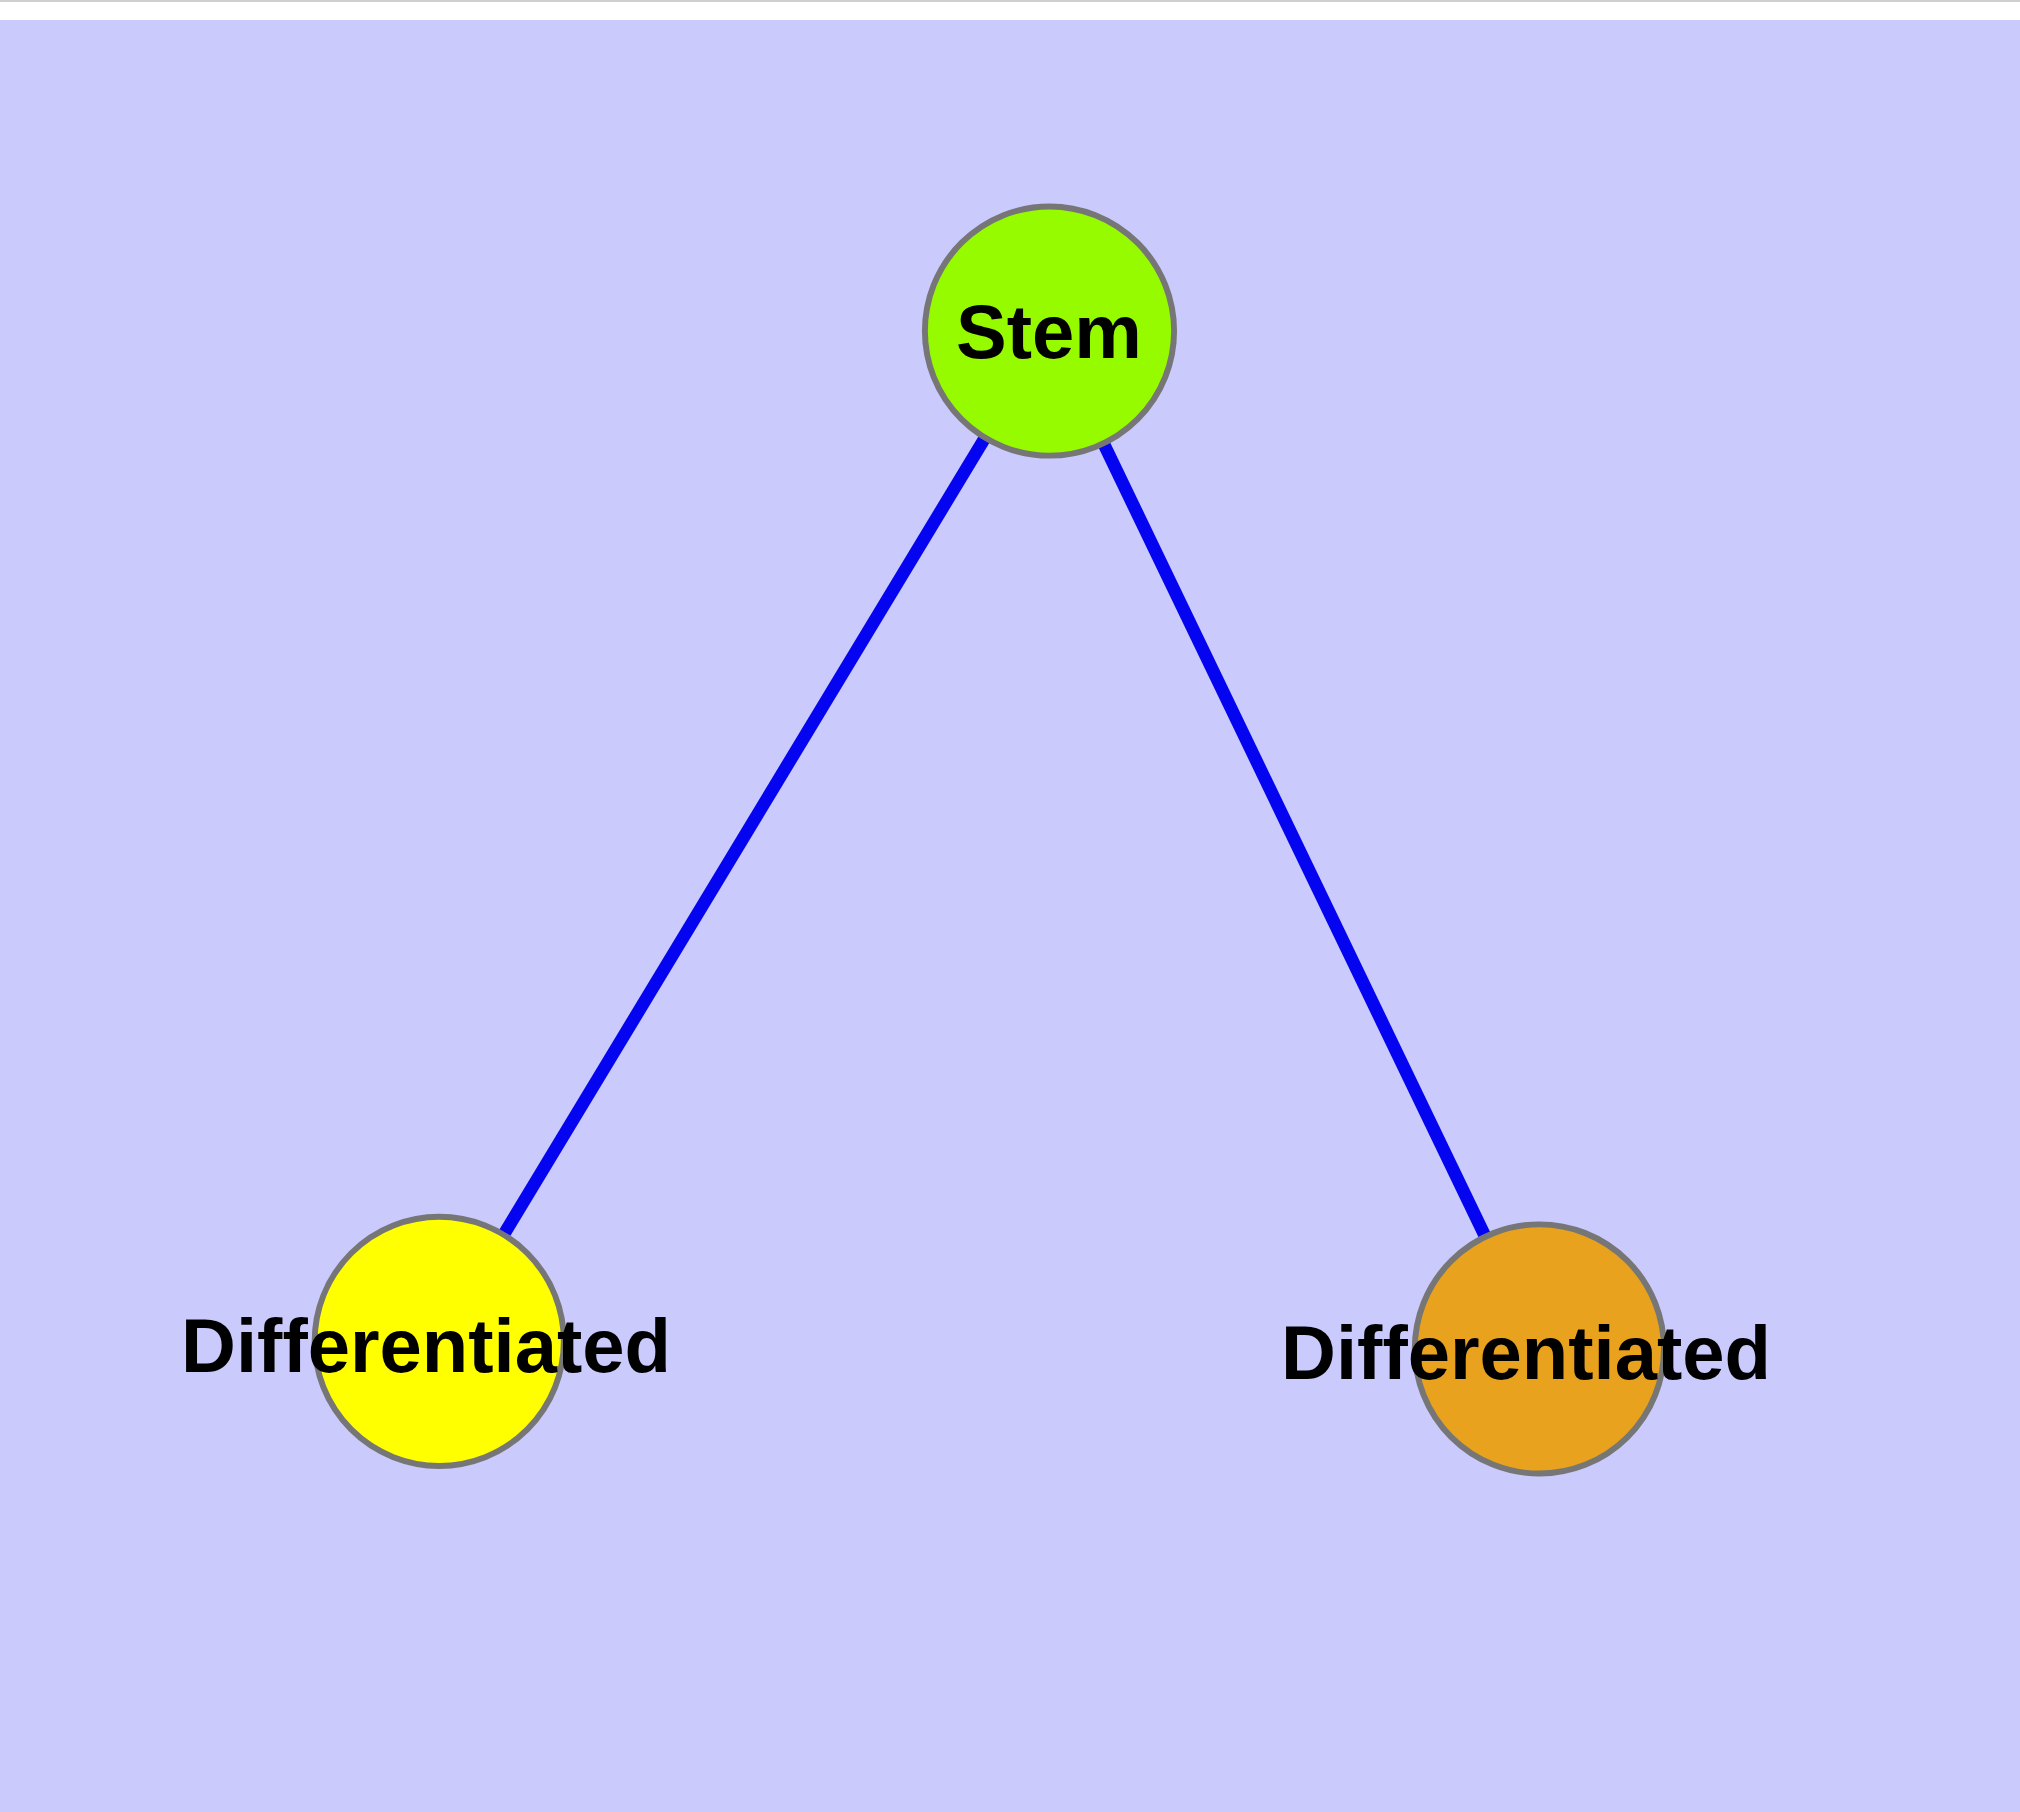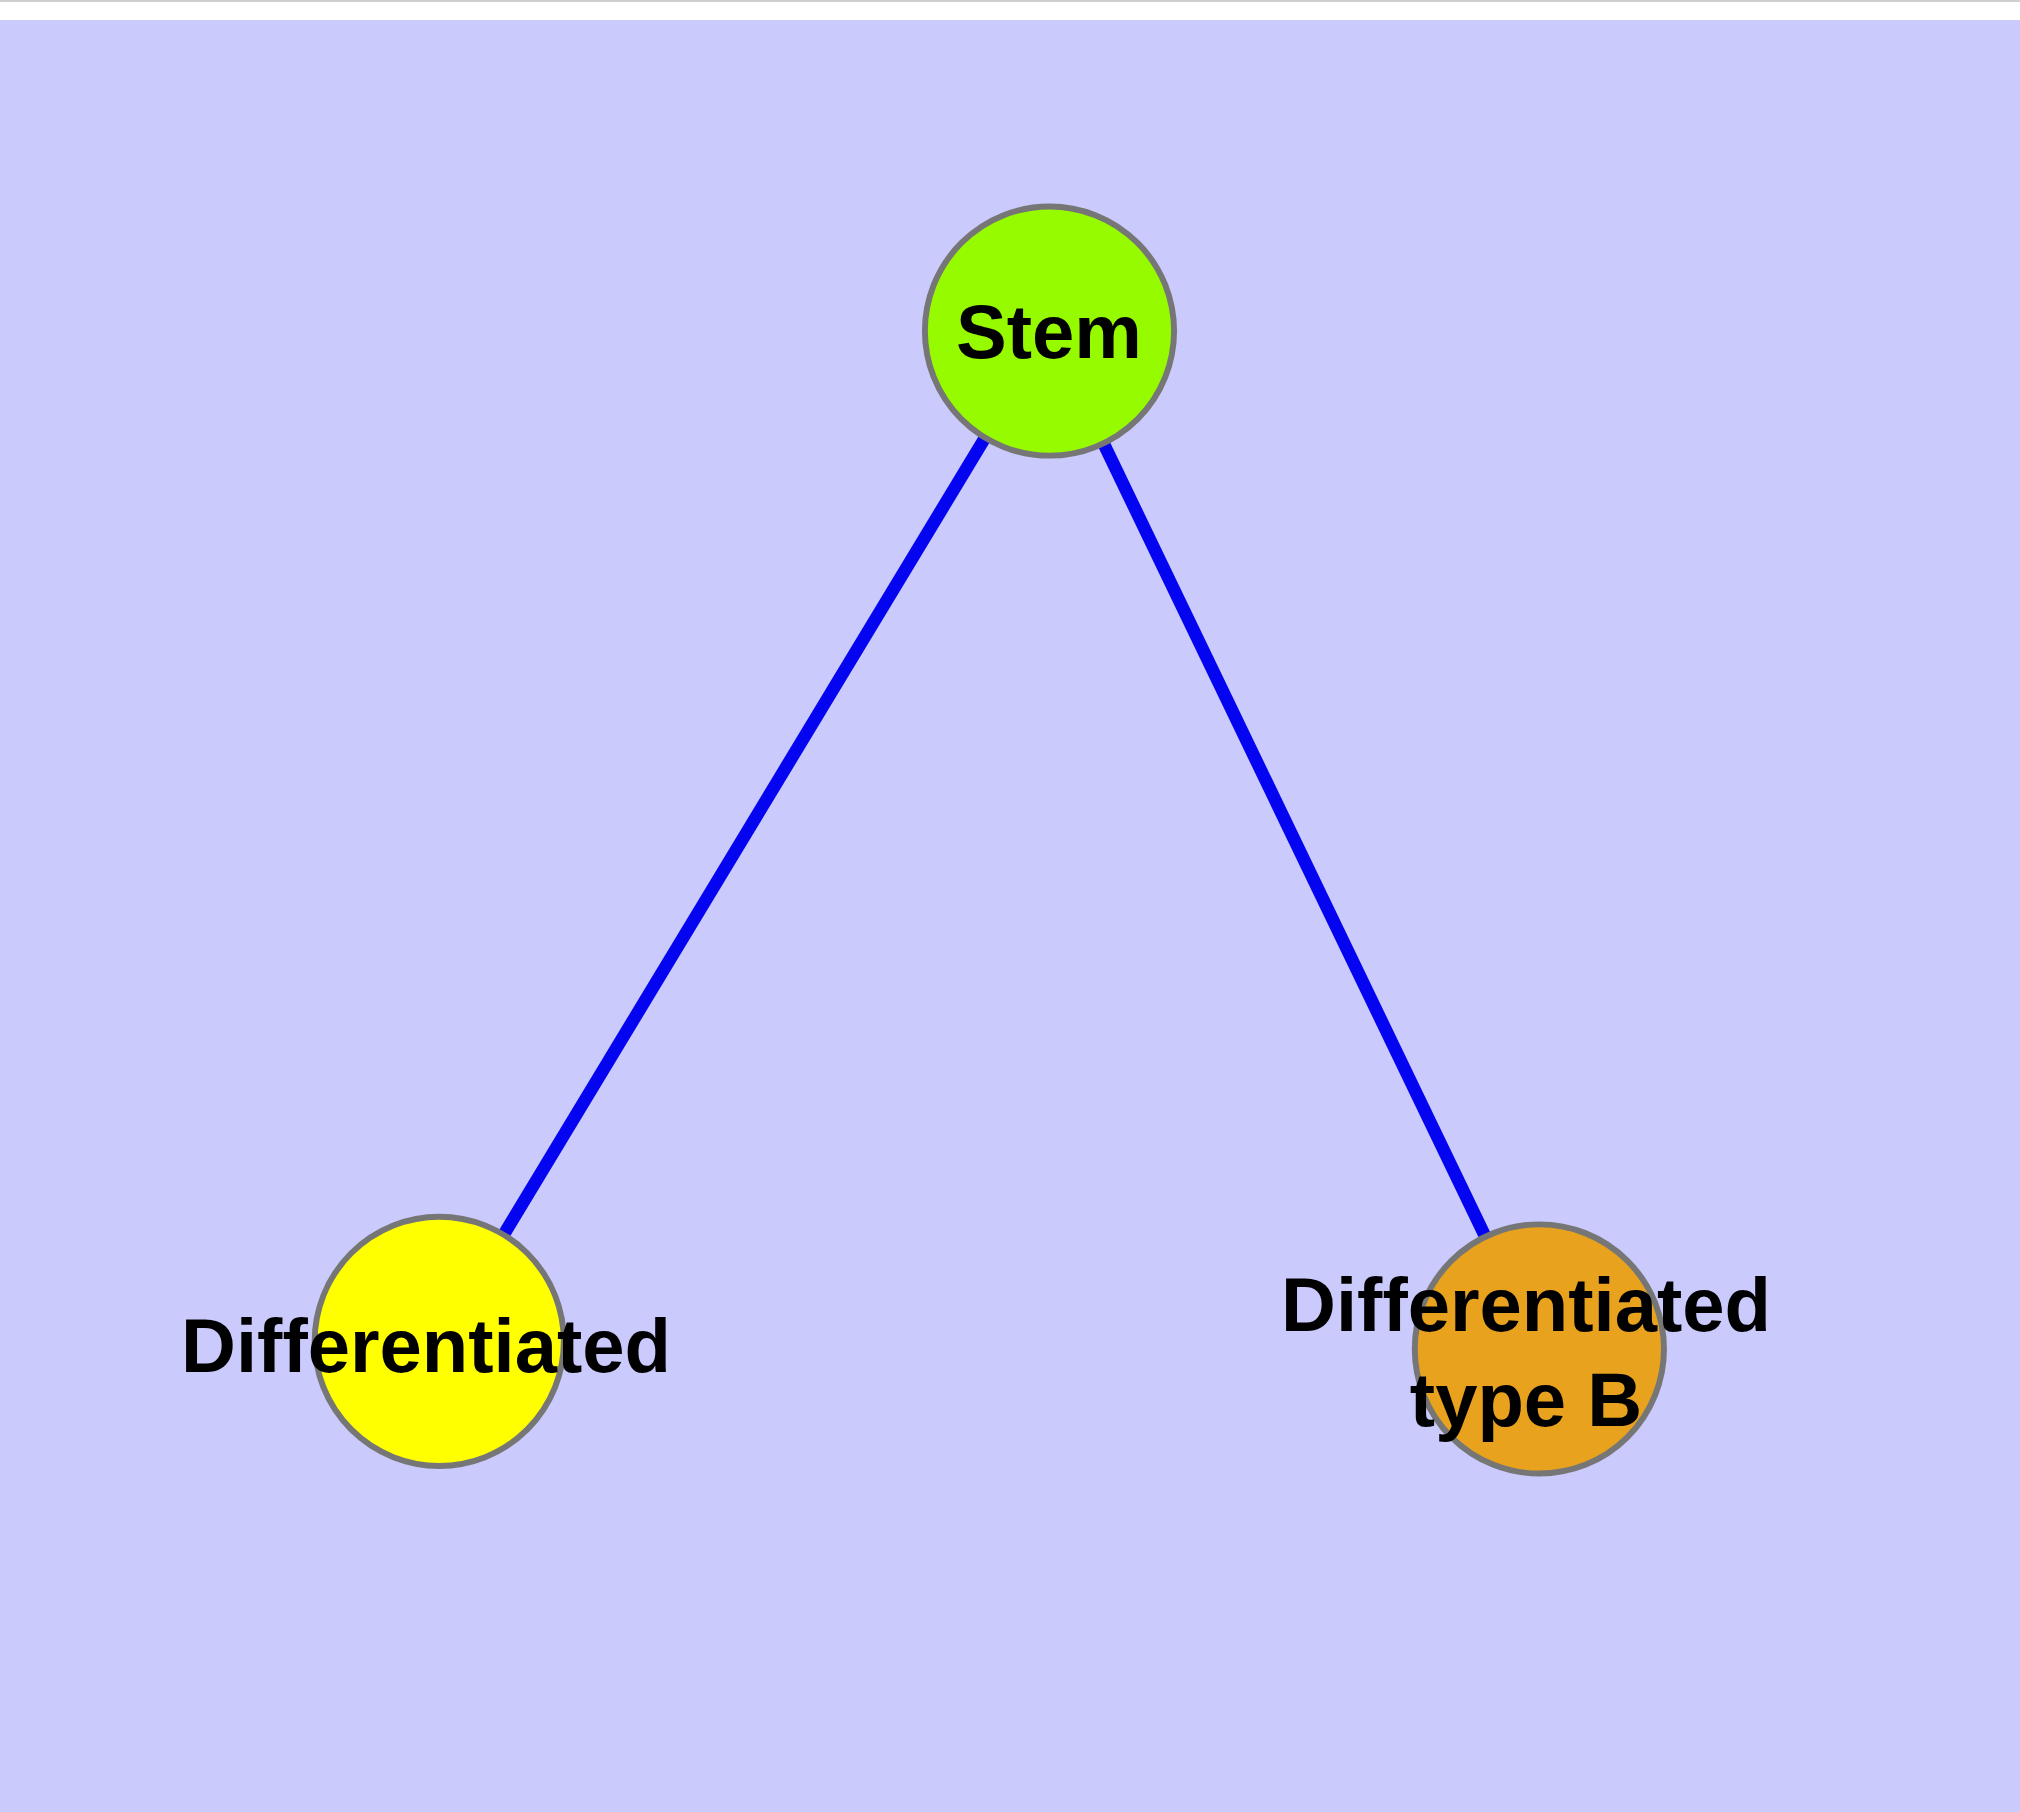--- a/index.html
+++ b/index.html
@@ -59,16 +59,15 @@
   <div class="node-label" style="left:1049px; top:311px;">
     <span>Stem</span>
   </div>
 
   <div class="node-label" style="left:426px; top:1325px;">
     <span>Differentiated</span>
   </div>
 
   <div class="node-label" style="left:1526px; top:1332px;">
     <span>Differentiated</span>
-    <span>type B</span>
   </div>
 </div>
 
 
 </body></html>

